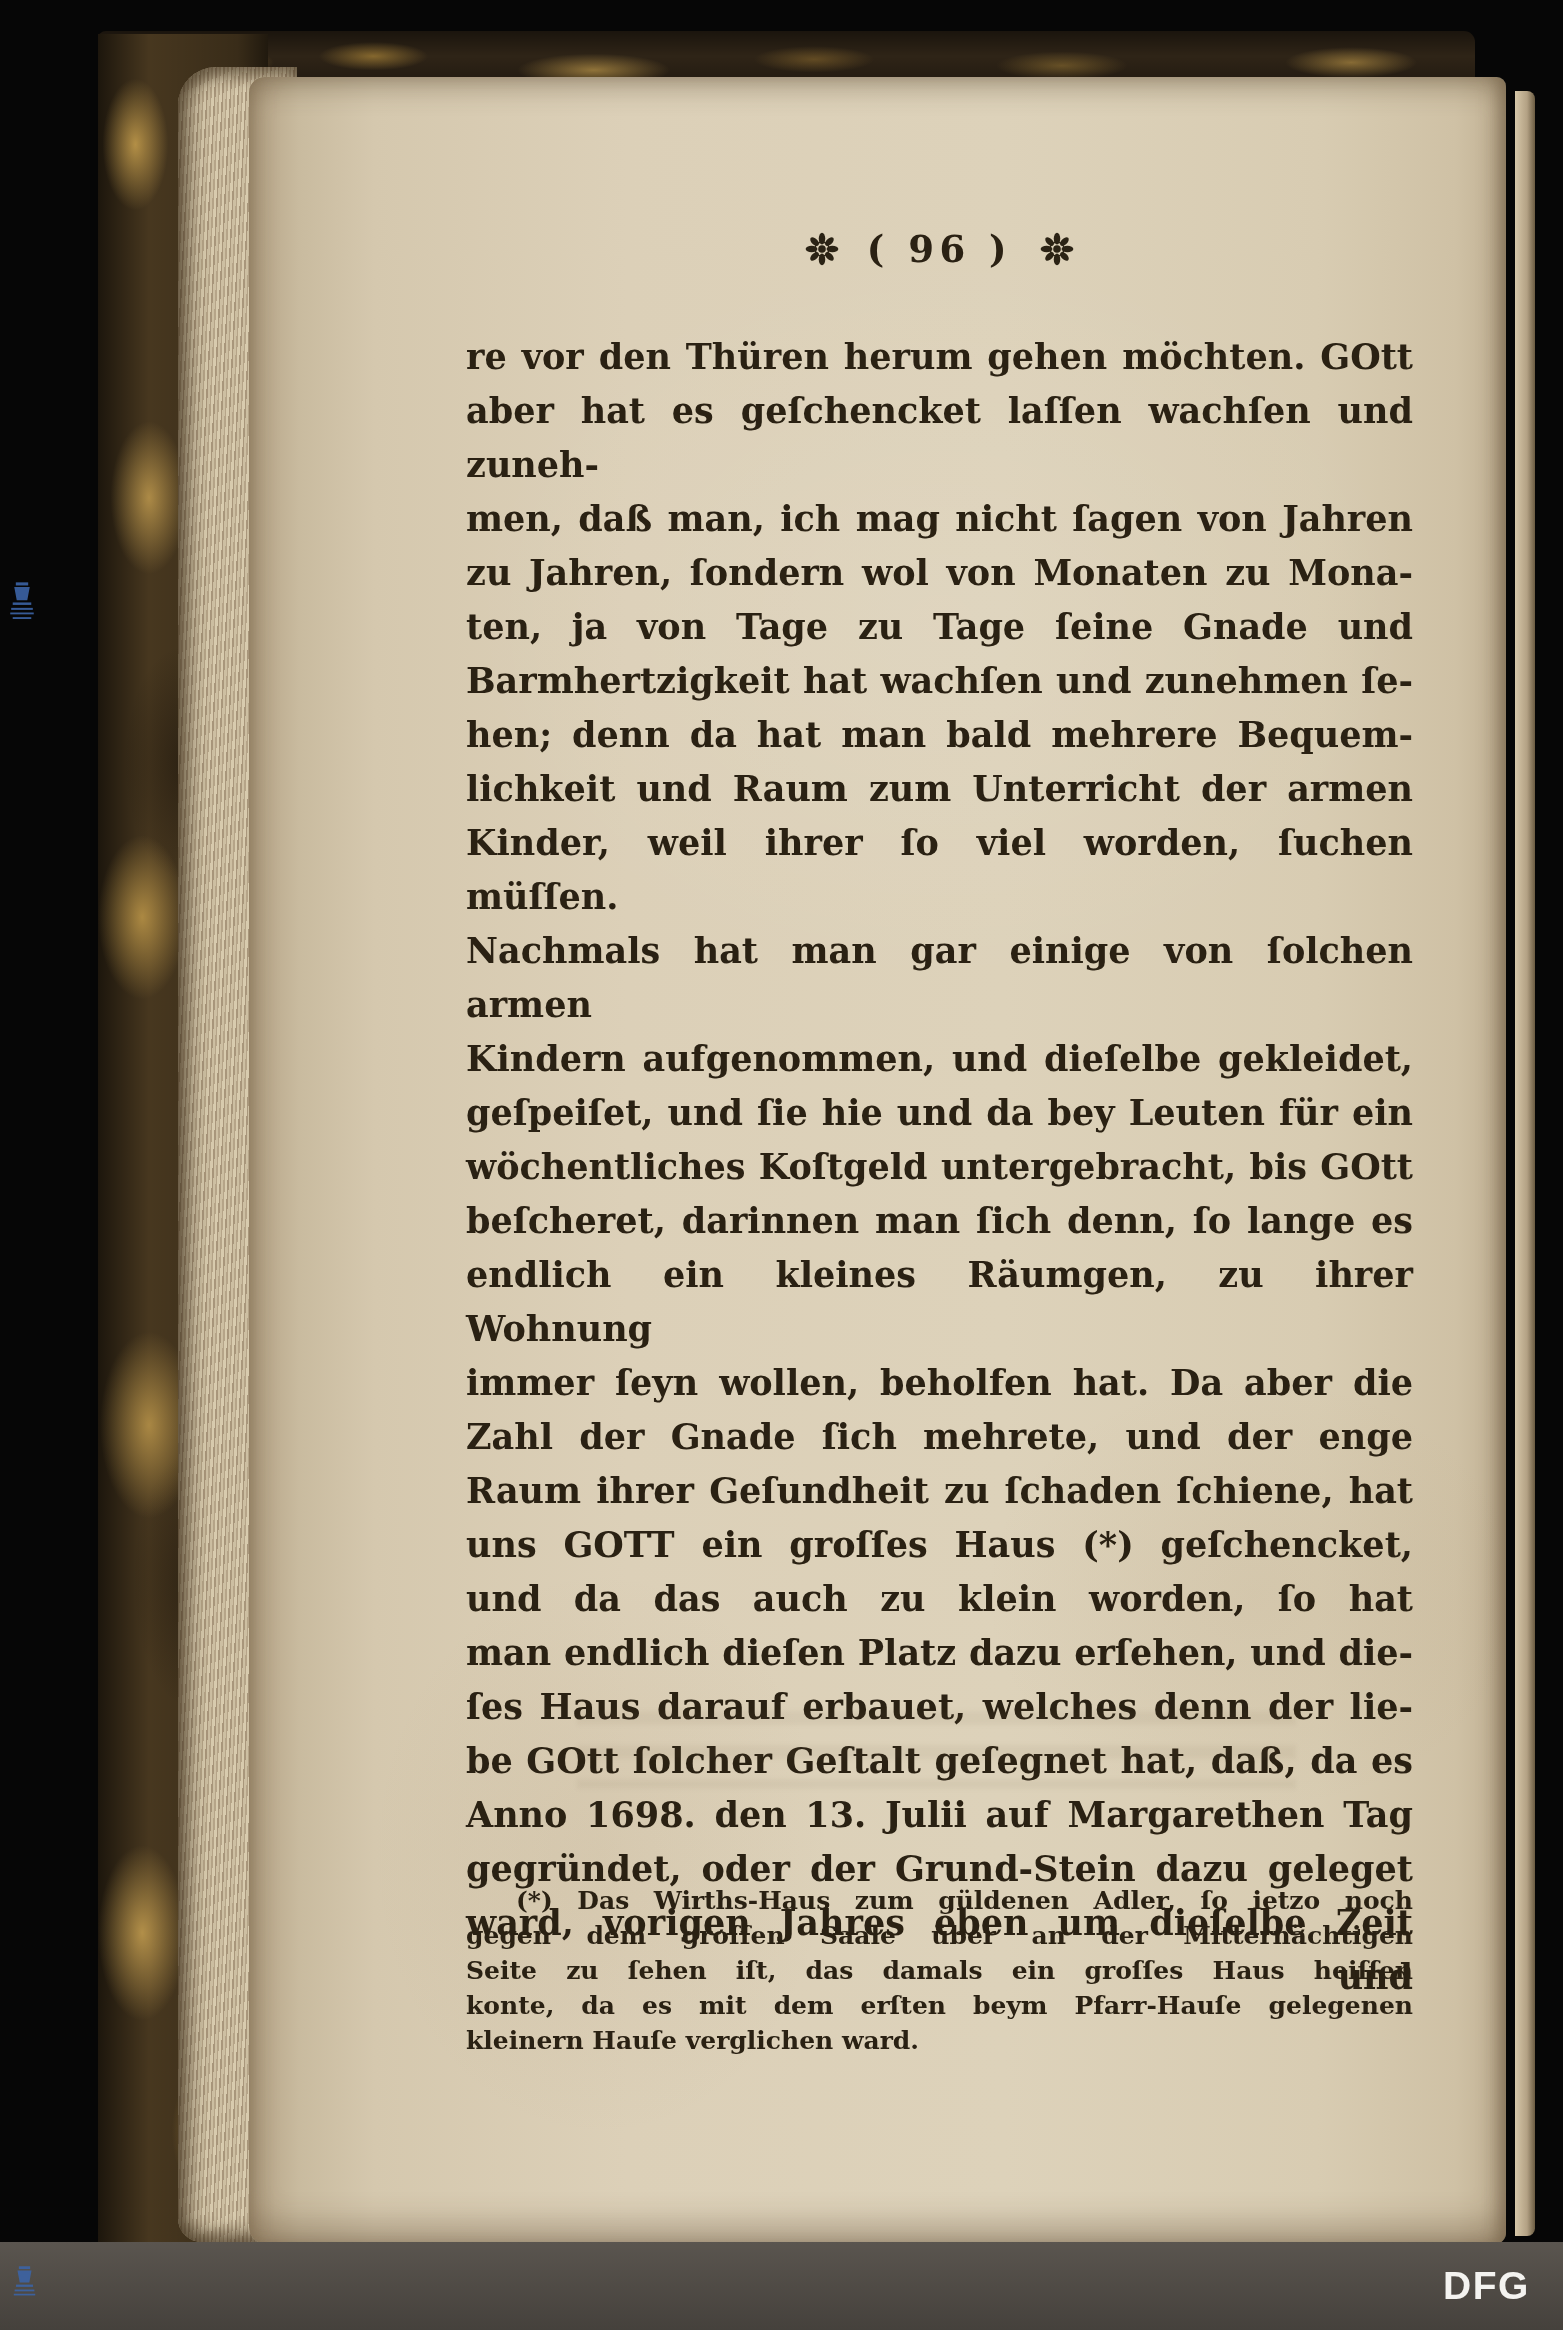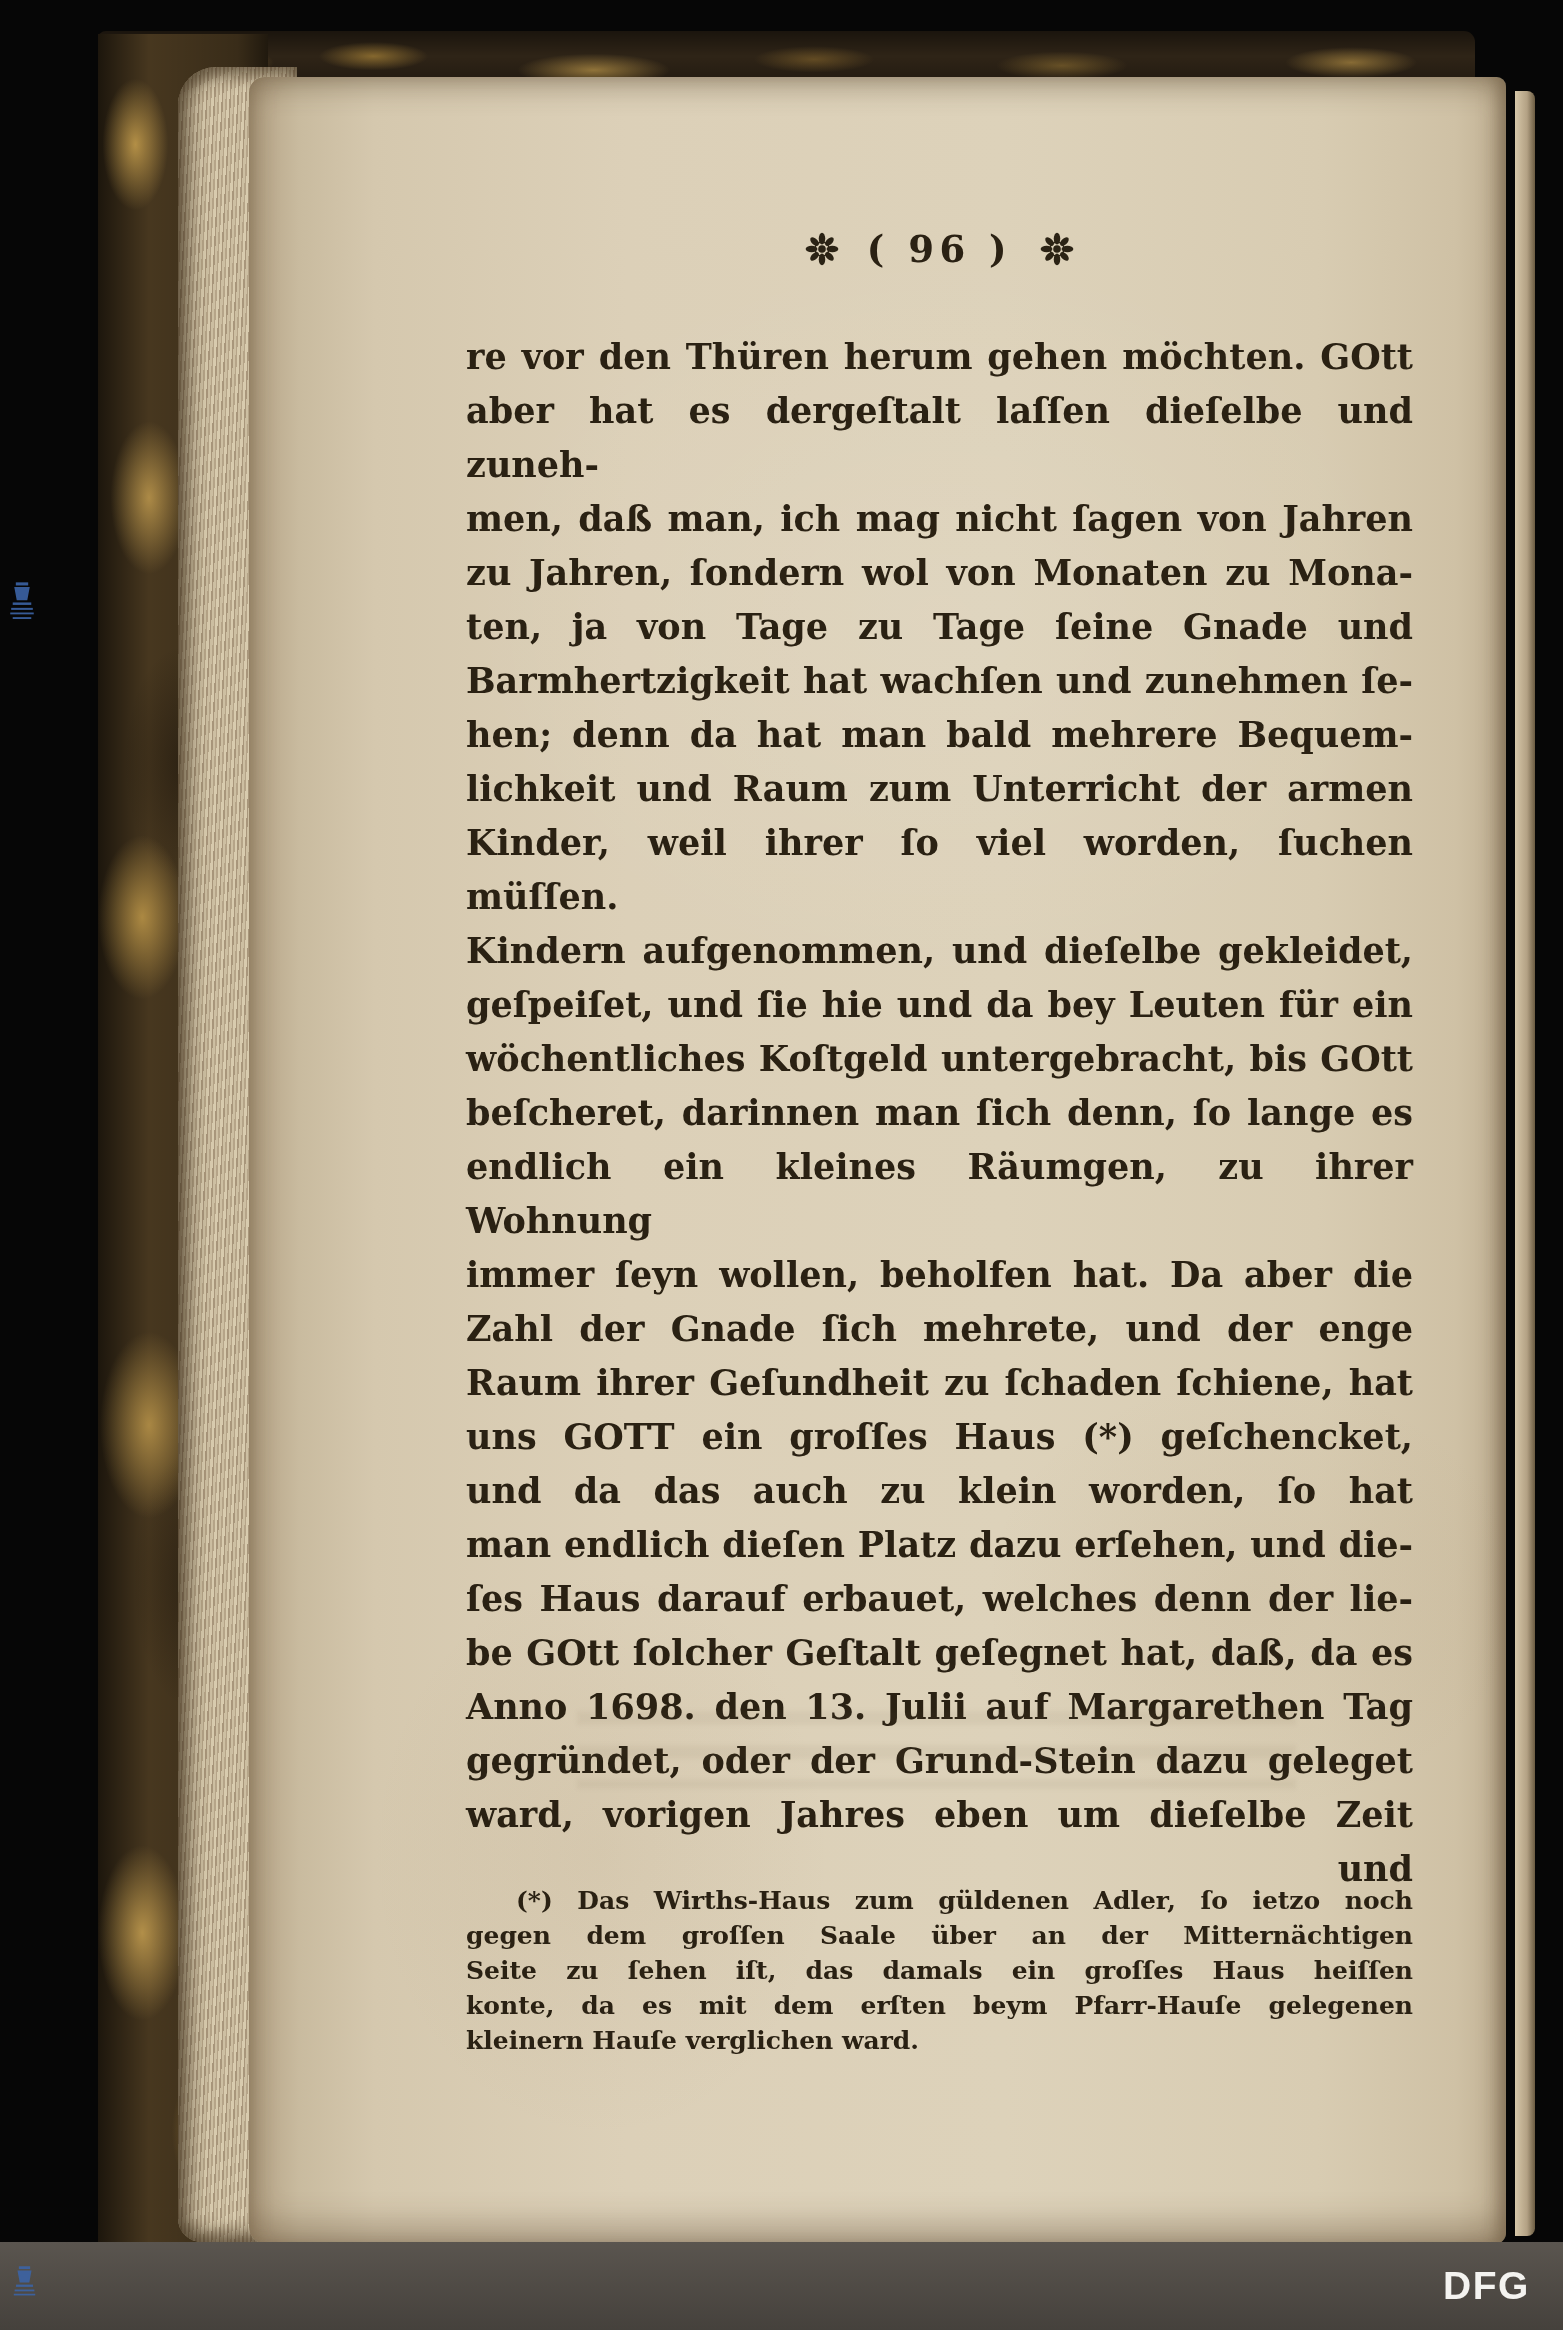--- a/index.html
+++ b/index.html
@@ -126,28 +126,29 @@
           <ellipse cx="27.8" cy="27.8" rx="3.2" ry="5.6" transform="rotate(-45 27.8 27.8)"></ellipse>
           <circle cx="20" cy="20" r="7.4" fill="none" stroke="#2b2315" stroke-width="1.6"></circle>
           <circle cx="20" cy="20" r="4"></circle>
         </g>
       </svg>
     </div>
 
     <div class="body-text">
       <div>
           <div class="line">re vor den Thüren herum gehen möchten. GOtt</div>
-          <div class="line">aber hat es dergeſtalt laſſen dieſelbe und zuneh-</div>
+          <div class="line">aber hat es geſchencket laſſen wachſen und zuneh-</div>
           <div class="line">men, daß man, ich mag nicht ſagen von Jahren</div>
           <div class="line">zu Jahren, ſondern wol von Monaten zu Mona-</div>
           <div class="line">ten, ja von Tage zu Tage ſeine Gnade und</div>
           <div class="line">Barmhertzigkeit hat wachſen und zunehmen ſe-</div>
           <div class="line">hen; denn da hat man bald mehrere Bequem-</div>
           <div class="line">lichkeit und Raum zum Unterricht der armen</div>
           <div class="line">Kinder, weil ihrer ſo viel worden, ſuchen müſſen.</div>
+          <div class="line">Nachmals hat man gar einige von ſolchen armen</div>
           <div class="line">Kindern aufgenommen, und dieſelbe gekleidet,</div>
           <div class="line">geſpeiſet, und ſie hie und da bey Leuten für ein</div>
           <div class="line">wöchentliches Koſtgeld untergebracht, bis GOtt</div>
           <div class="line">beſcheret, darinnen man ſich denn, ſo lange es</div>
           <div class="line">endlich ein kleines Räumgen, zu ihrer Wohnung</div>
           <div class="line">immer ſeyn wollen, beholfen hat. Da aber die</div>
           <div class="line">Zahl der Gnade ſich mehrete, und der enge</div>
           <div class="line">Raum ihrer Geſundheit zu ſchaden ſchiene, hat</div>
           <div class="line">uns GOTT ein groſſes Haus (*) geſchencket,</div>
           <div class="line">und da das auch zu klein worden, ſo hat</div>

